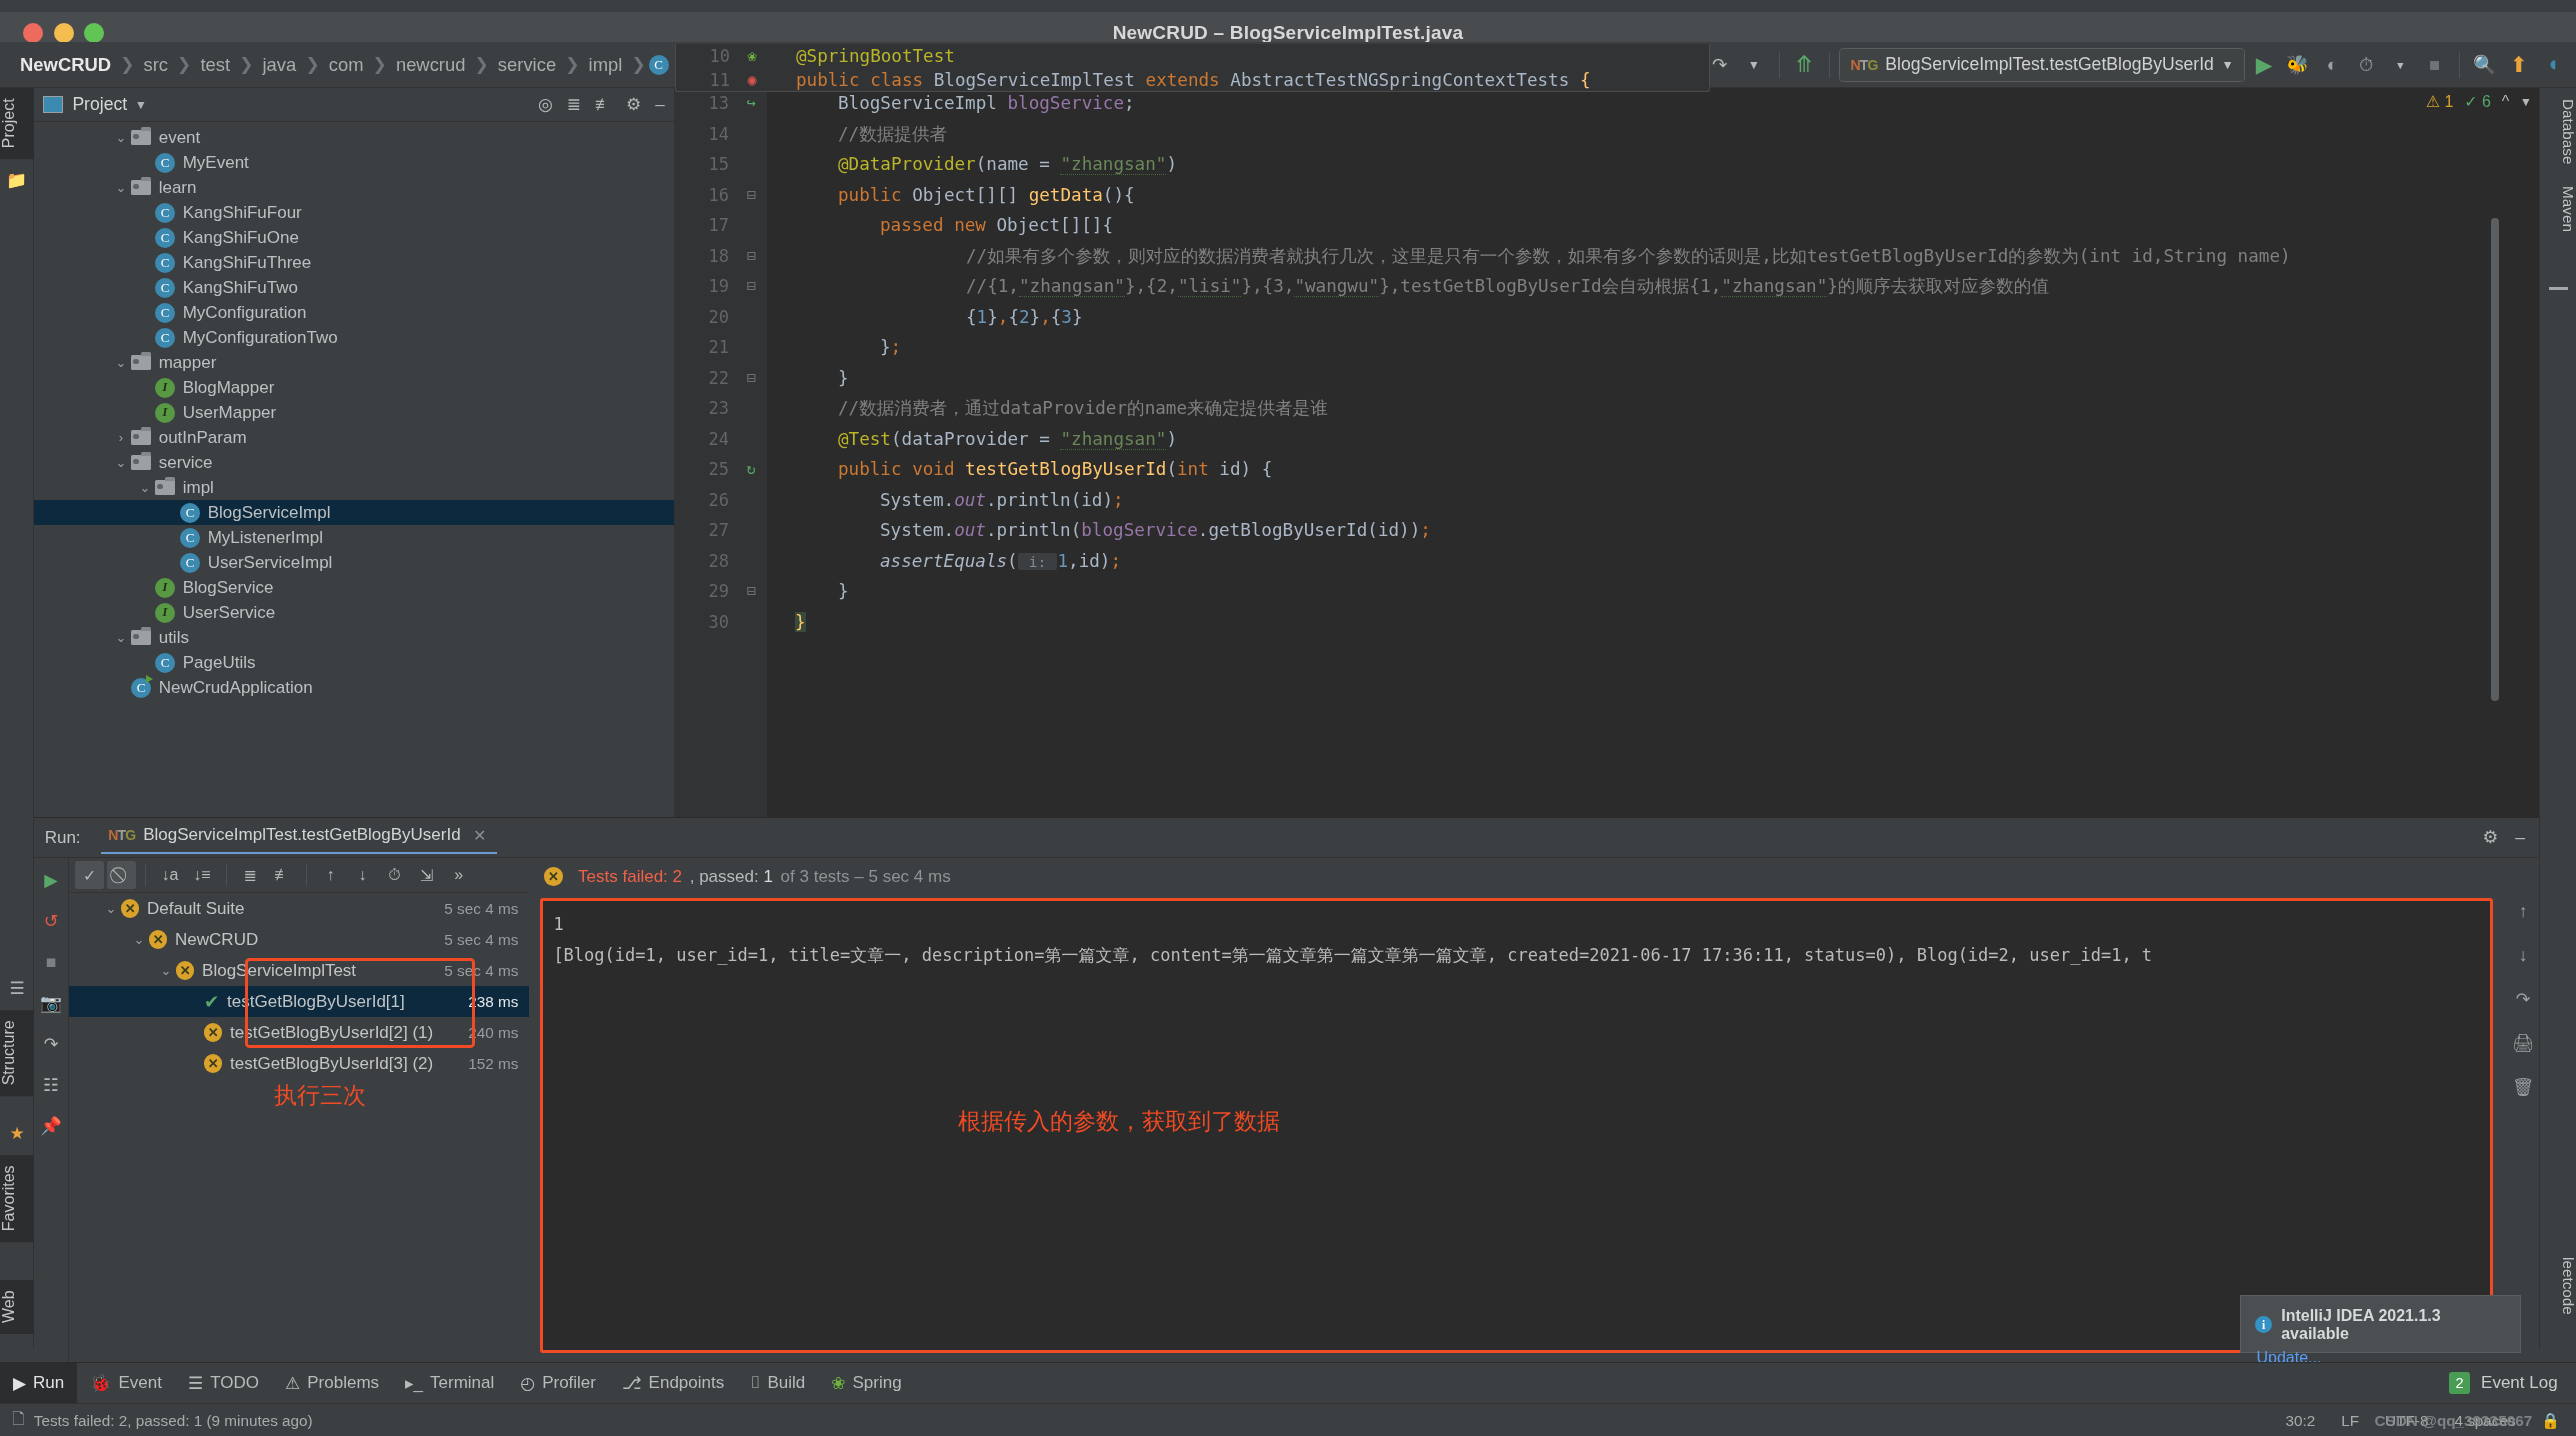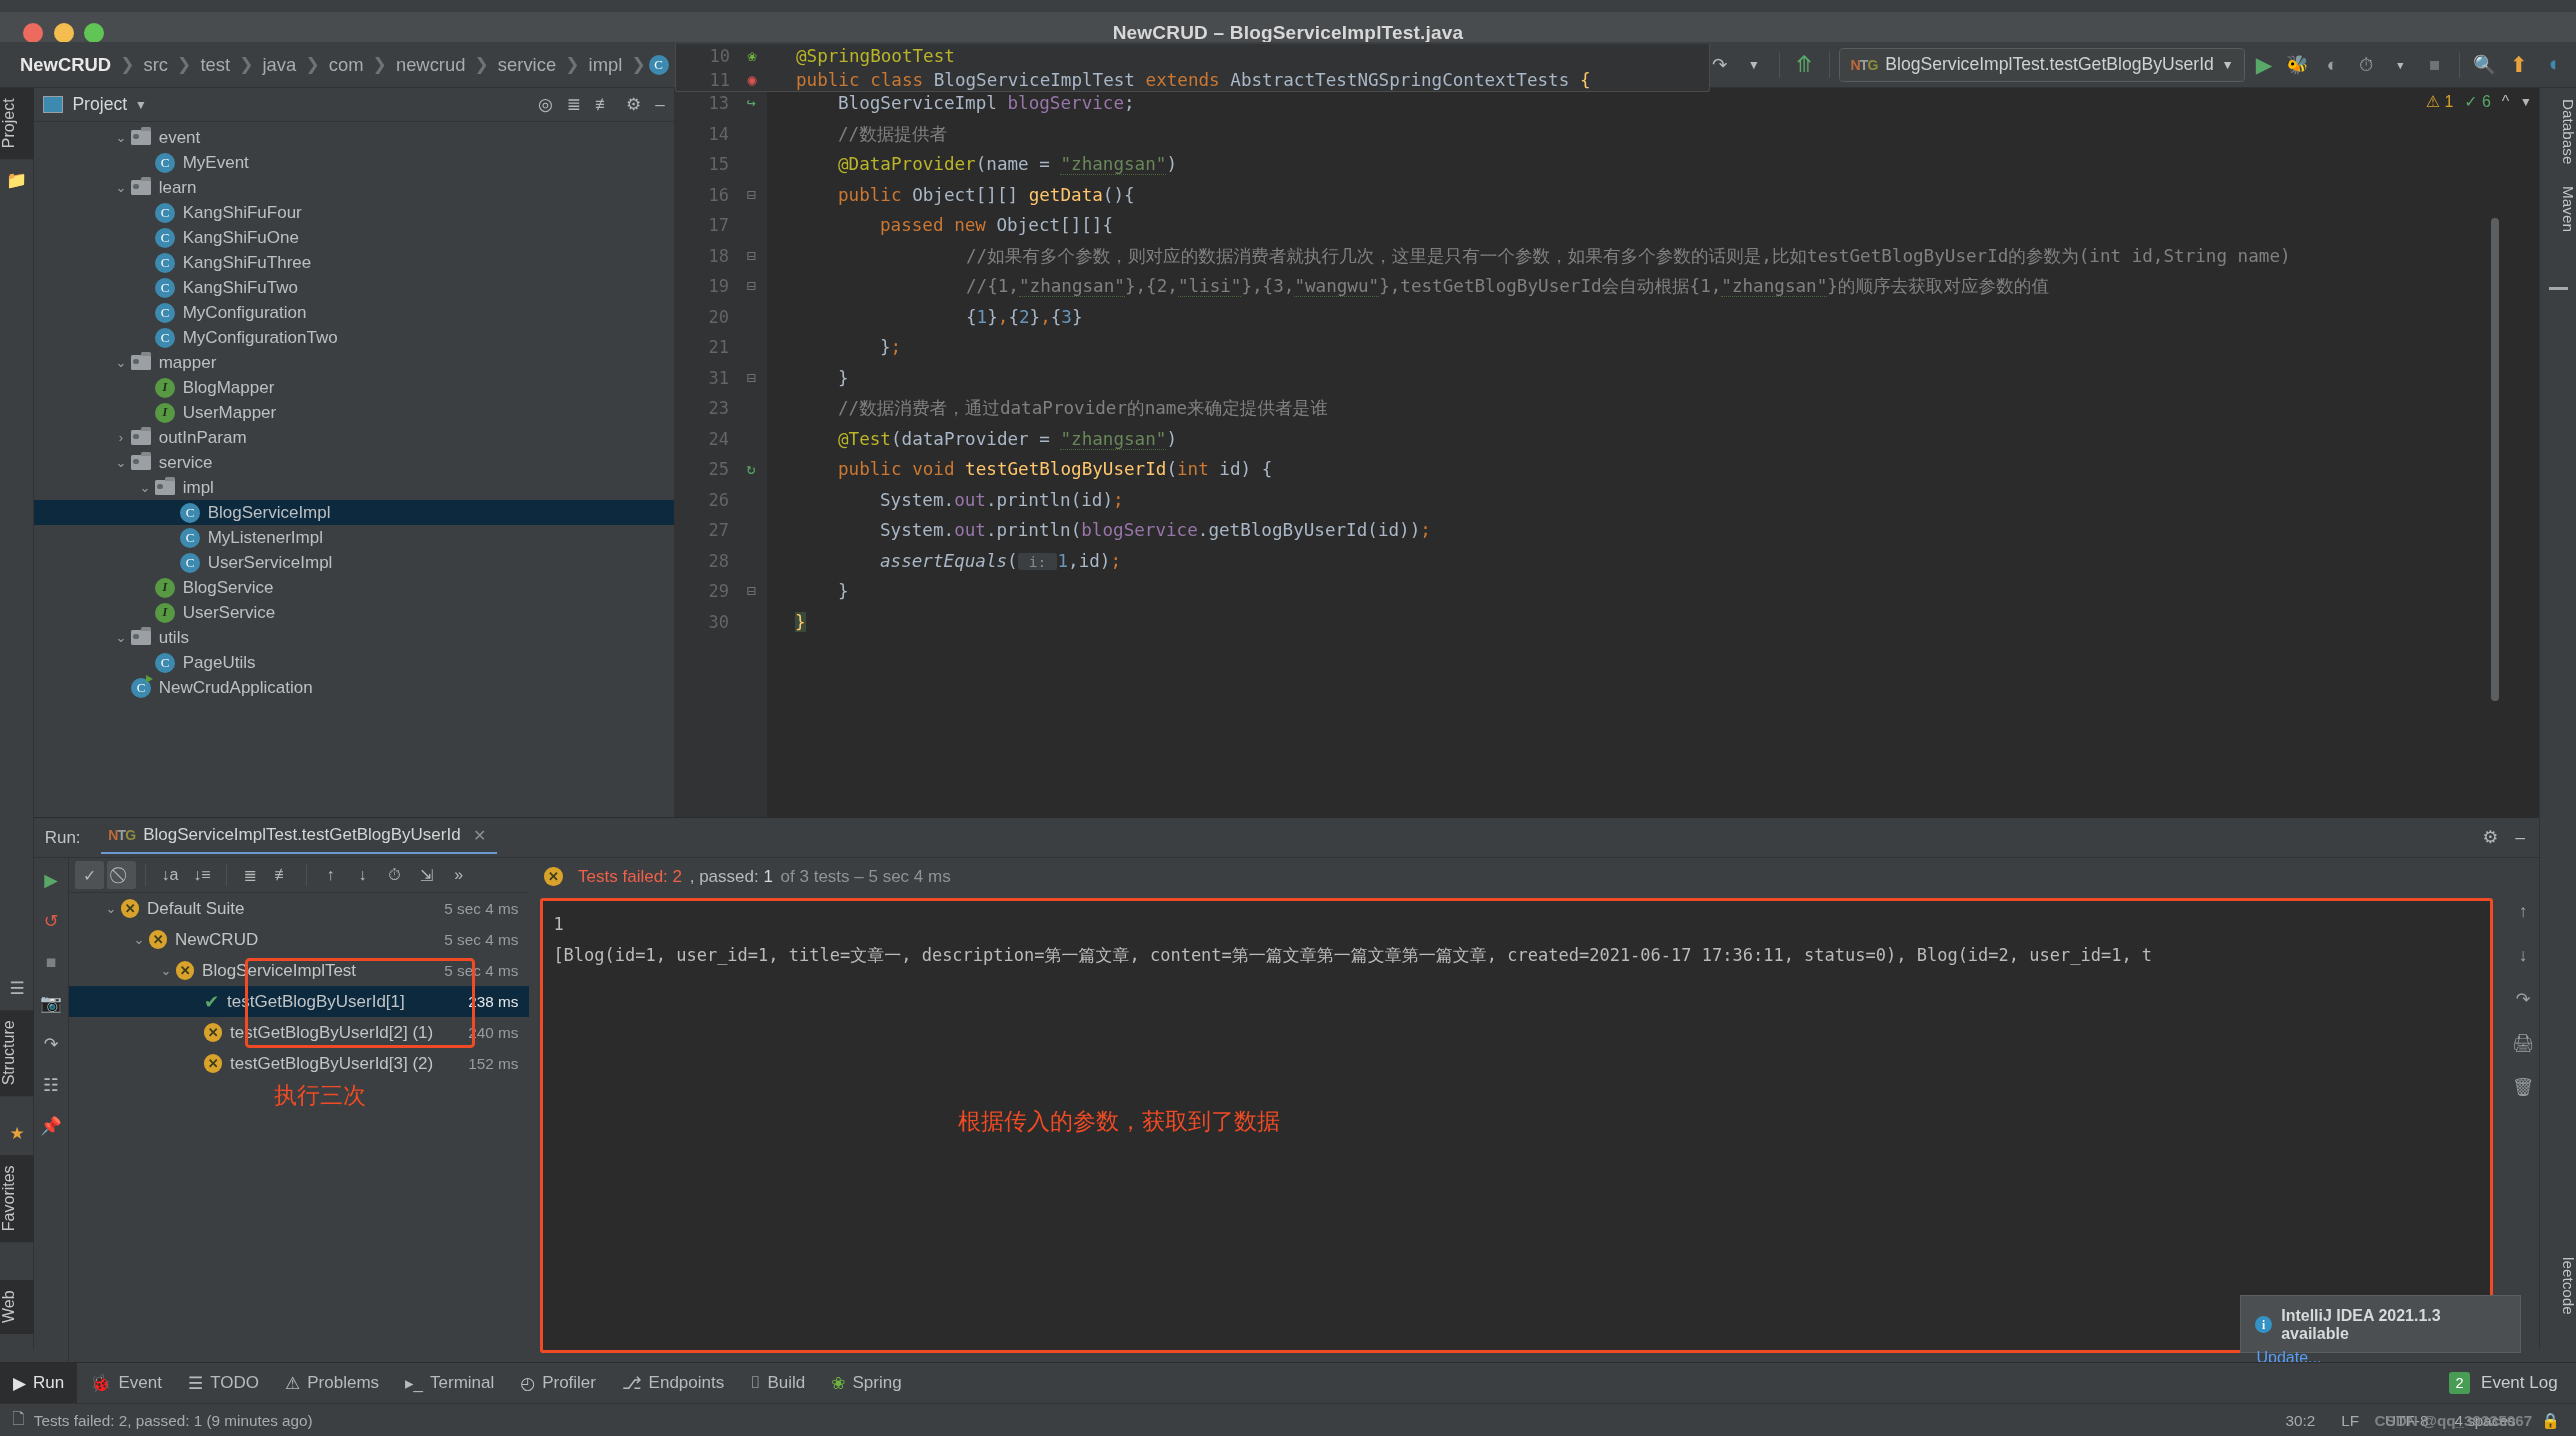--- a/index.html
+++ b/index.html
@@ -139,21 +139,21 @@
   .ctext { padding-left:28px; color:#a9b7c6; }
   
   .k   { color:#cc7832; }
   .anno{ color:#bbb529; }
   .str { color:#6a8759; }
   .num { color:#6897bb; }
   .cmt { color:#808080; }
   .fn  { color:#ffc66d; }
   .fld { color:#9876aa; }
   .typ { color:#a9b7c6; }
-  .stat{ color:#9876aa; }
+  .stat{ color:#9876aa; font-style:italic;}
   .ital{ font-style:italic; }
   .hint {
     background:#3b3f41; color:#868a8c; border-radius:2.3px; padding:0 2.3px; font-size:14.6px;
   }
   .wavy { border-bottom:1.5px dotted #49683a; }
 
   
   .sticky {
     position:absolute; left:675px; top:44px; width:1035px; height:48px;
     background:#313335; border:0.8px solid #4b4b4b; border-top:none;
@@ -509,21 +509,21 @@
     <div class="codearea" id="code-area">
         <div class="cline"><span class="lnum">13</span><span class="lmark" style="color: rgb(89, 168, 105);">↪</span><span class="ctext" style="padding-left: 71px;"><span class="typ">BlogServiceImpl </span><span class="fld">blogService</span><span class="">;</span></span></div>
         <div class="cline"><span class="lnum">14</span><span class="lmark" style="color: rgb(109, 112, 115);"></span><span class="ctext" style="padding-left: 71px;"><span class="cmt">//数据提供者</span></span></div>
         <div class="cline"><span class="lnum">15</span><span class="lmark" style="color: rgb(109, 112, 115);"></span><span class="ctext" style="padding-left: 71px;"><span class="anno">@DataProvider</span><span class="">(name = </span><span class="str wavy">"zhangsan"</span><span class="">)</span></span></div>
         <div class="cline"><span class="lnum">16</span><span class="lmark" style="color: rgb(109, 112, 115);">⊟</span><span class="ctext" style="padding-left: 71px;"><span class="k">public </span><span class="typ">Object[][] </span><span class="fn">getData</span><span class="">(){</span></span></div>
         <div class="cline"><span class="lnum">17</span><span class="lmark" style="color: rgb(109, 112, 115);"></span><span class="ctext" style="padding-left: 113px;"><span class="k">passed new </span><span class="typ">Object</span><span class="">[][]{</span></span></div>
         <div class="cline"><span class="lnum">18</span><span class="lmark" style="color: rgb(109, 112, 115);">⊟</span><span class="ctext" style="padding-left: 199px;"><span class="cmt">//如果有多个参数，则对应的数据消费者就执行几次，这里是只有一个参数，如果有多个参数的话则是,比如testGetBlogByUserId的参数为(int id,String name)</span></span></div>
         <div class="cline"><span class="lnum">19</span><span class="lmark" style="color: rgb(109, 112, 115);">⊟</span><span class="ctext" style="padding-left: 199px;"><span class="cmt">//{1,</span><span class="cmt wavy">"zhangsan"</span><span class="cmt">},{2,</span><span class="cmt wavy">"lisi"</span><span class="cmt">},{3,</span><span class="cmt wavy">"wangwu"</span><span class="cmt">},testGetBlogByUserId会自动根据{1,</span><span class="cmt wavy">"zhangsan"</span><span class="cmt">}的顺序去获取对应参数的值</span></span></div>
         <div class="cline"><span class="lnum">20</span><span class="lmark" style="color: rgb(109, 112, 115);"></span><span class="ctext" style="padding-left: 199px;"><span class="">{</span><span class="num">1</span><span class="">}</span><span class="k">,</span><span class="">{</span><span class="num">2</span><span class="">}</span><span class="k">,</span><span class="">{</span><span class="num">3</span><span class="">}</span></span></div>
         <div class="cline"><span class="lnum">21</span><span class="lmark" style="color: rgb(109, 112, 115);"></span><span class="ctext" style="padding-left: 113px;"><span class="">}</span><span class="k">;</span></span></div>
-        <div class="cline"><span class="lnum">31</span><span class="lmark" style="color: rgb(109, 112, 115);">⊟</span><span class="ctext" style="padding-left: 71px;"><span class="">}</span></span></div>
+        <div class="cline"><span class="lnum">22</span><span class="lmark" style="color: rgb(109, 112, 115);">⊟</span><span class="ctext" style="padding-left: 71px;"><span class="">}</span></span></div>
         <div class="cline"><span class="lnum">23</span><span class="lmark" style="color: rgb(109, 112, 115);"></span><span class="ctext" style="padding-left: 71px;"><span class="cmt">//数据消费者，通过dataProvider的name来确定提供者是谁</span></span></div>
         <div class="cline"><span class="lnum">24</span><span class="lmark" style="color: rgb(109, 112, 115);"></span><span class="ctext" style="padding-left: 71px;"><span class="anno">@Test</span><span class="">(dataProvider = </span><span class="str wavy">"zhangsan"</span><span class="">)</span></span></div>
         <div class="cline"><span class="lnum">25</span><span class="lmark" style="color: rgb(89, 168, 105);">↻</span><span class="ctext" style="padding-left: 71px;"><span class="k">public void </span><span class="fn">testGetBlogByUserId</span><span class="">(</span><span class="k">int </span><span class="">id) {</span></span></div>
         <div class="cline"><span class="lnum">26</span><span class="lmark" style="color: rgb(109, 112, 115);"></span><span class="ctext" style="padding-left: 113px;"><span class="typ">System.</span><span class="stat">out</span><span class="typ">.println(id)</span><span class="k">;</span></span></div>
         <div class="cline"><span class="lnum">27</span><span class="lmark" style="color: rgb(109, 112, 115);"></span><span class="ctext" style="padding-left: 113px;"><span class="typ">System.</span><span class="stat">out</span><span class="typ">.println(</span><span class="fld">blogService</span><span class="typ">.getBlogByUserId(id))</span><span class="k">;</span></span></div>
         <div class="cline"><span class="lnum">28</span><span class="lmark" style="color: rgb(109, 112, 115);"></span><span class="ctext" style="padding-left: 113px;"><span class="ital">assertEquals</span><span class="">(</span><span class="hint"> i: </span><span class="num">1</span><span class="typ">,id)</span><span class="k">;</span></span></div>
         <div class="cline"><span class="lnum">29</span><span class="lmark" style="color: rgb(109, 112, 115);">⊟</span><span class="ctext" style="padding-left: 71px;"><span class="">}</span></span></div>
         <div class="cline"><span class="lnum">30</span><span class="lmark" style="color: rgb(109, 112, 115);"></span><span class="ctext"><span class="" style="color: rgb(255, 198, 109); background: rgb(58, 74, 58);">}</span></span></div>
       </div>
     <div class="vscroll"></div>

